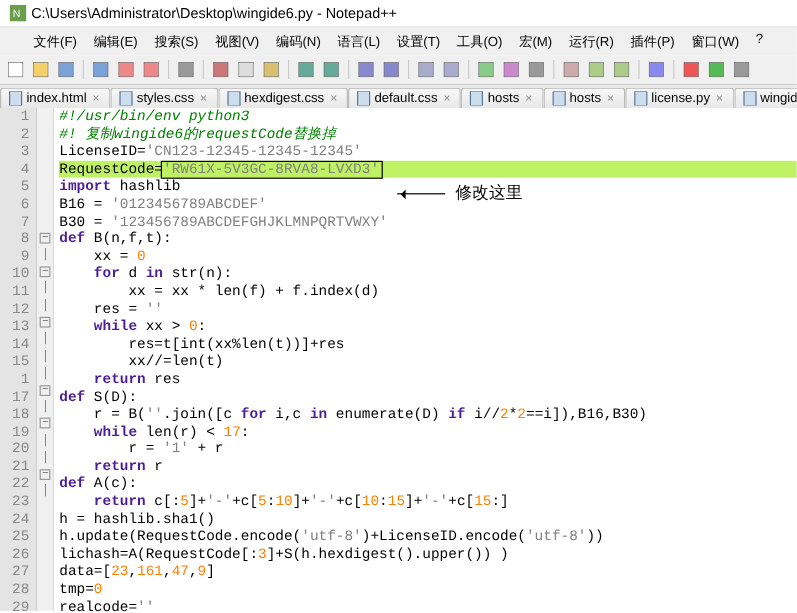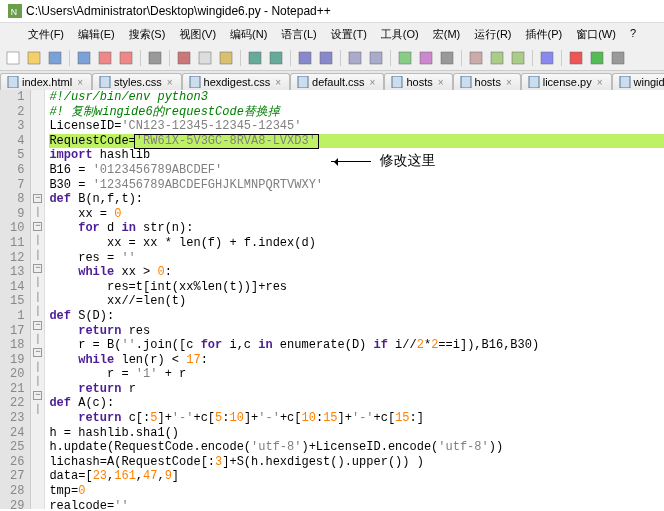--- a/index.html
+++ b/index.html
@@ -339,22 +339,22 @@
       <div class="line">B16 = <span class="c-str">'0123456789ABCDEF'</span></div>
       <div class="line">B30 = <span class="c-str">'123456789ABCDEFGHJKLMNPQRTVWXY'</span></div>
       <div class="line"><span class="c-kw">def</span> <span class="c-def">B</span>(n,f,t):</div>
       <div class="line">    xx = <span class="c-num">0</span></div>
       <div class="line">    <span class="c-kw">for</span> d <span class="c-kw">in</span> str(n):</div>
       <div class="line">        xx = xx * len(f) + f.index(d)</div>
       <div class="line">    res = <span class="c-str">''</span></div>
       <div class="line">    <span class="c-kw">while</span> xx &gt; <span class="c-num">0</span>:</div>
       <div class="line">        res=t[int(xx%len(t))]+res</div>
       <div class="line">        xx//=len(t)</div>
+      <div class="line">    <span class="c-kw">return</span> res</div>
       <div class="line"><span class="c-kw">def</span> <span class="c-def">S</span>(D):</div>
-      <div class="line">    <span class="c-kw">return</span> res</div>
       <div class="line">    r = B(<span class="c-str">''</span>.join([c <span class="c-kw">for</span> i,c <span class="c-kw">in</span> enumerate(D) <span class="c-kw">if</span> i//<span class="c-num">2</span>*<span class="c-num">2</span>==i]),B16,B30)</div>
       <div class="line">    <span class="c-kw">while</span> len(r) &lt; <span class="c-num">17</span>:</div>
       <div class="line">        r = <span class="c-str">'1'</span> + r</div>
       <div class="line">    <span class="c-kw">return</span> r</div>
       <div class="line"><span class="c-kw">def</span> <span class="c-def">A</span>(c):</div>
       <div class="line">    <span class="c-kw">return</span> c[:<span class="c-num">5</span>]+<span class="c-str">'-'</span>+c[<span class="c-num">5</span>:<span class="c-num">10</span>]+<span class="c-str">'-'</span>+c[<span class="c-num">10</span>:<span class="c-num">15</span>]+<span class="c-str">'-'</span>+c[<span class="c-num">15</span>:]</div>
       <div class="line">h = hashlib.sha1()</div>
       <div class="line">h.update(RequestCode.encode(<span class="c-str">'utf-8'</span>)+LicenseID.encode(<span class="c-str">'utf-8'</span>))</div>
       <div class="line">lichash=A(RequestCode[:<span class="c-num">3</span>]+S(h.hexdigest().upper()) )</div>
       <div class="line">data=[<span class="c-num">23</span>,<span class="c-num">161</span>,<span class="c-num">47</span>,<span class="c-num">9</span>]</div>

